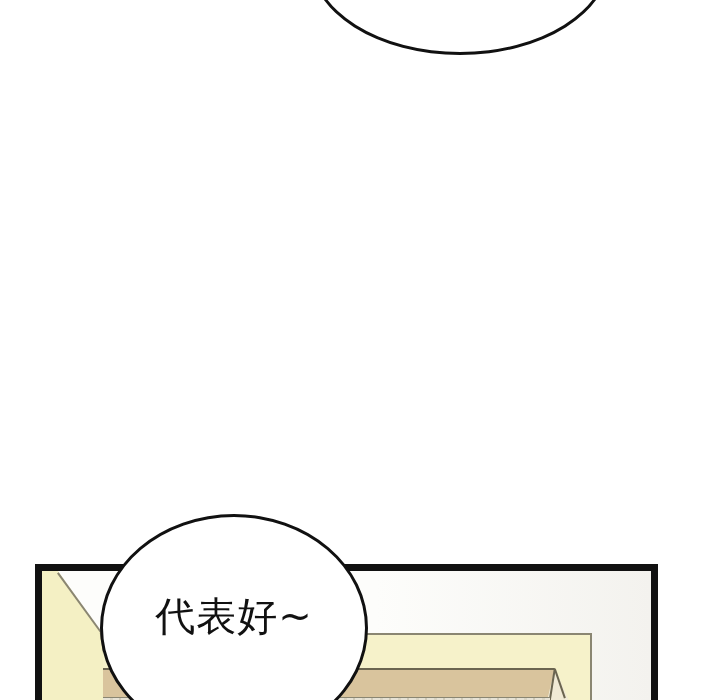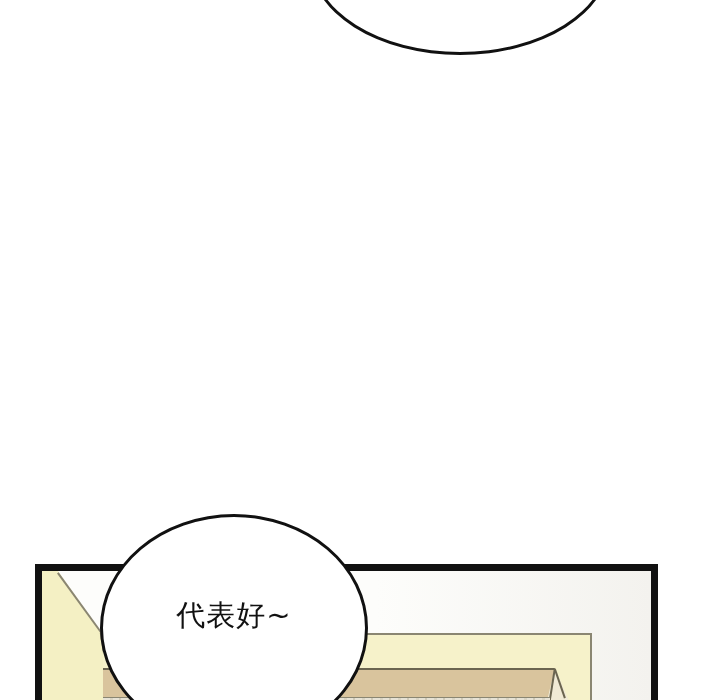--- a/index.html
+++ b/index.html
@@ -115,21 +115,21 @@
     top: 514px;
     width: 268px;
     height: 228px;
     z-index: 4;
     display: flex;
     align-items: center;
     justify-content: center;
   }
   #speech-text {
     transform: translateY(-12px);
-    font-size: 29px;
+    font-size: 40px;
     letter-spacing: 1px;
     color: var(--ink, #111111);
     white-space: nowrap;
   }
 </style>
 </head>
 <body>
 
 <div id="stage">
 

